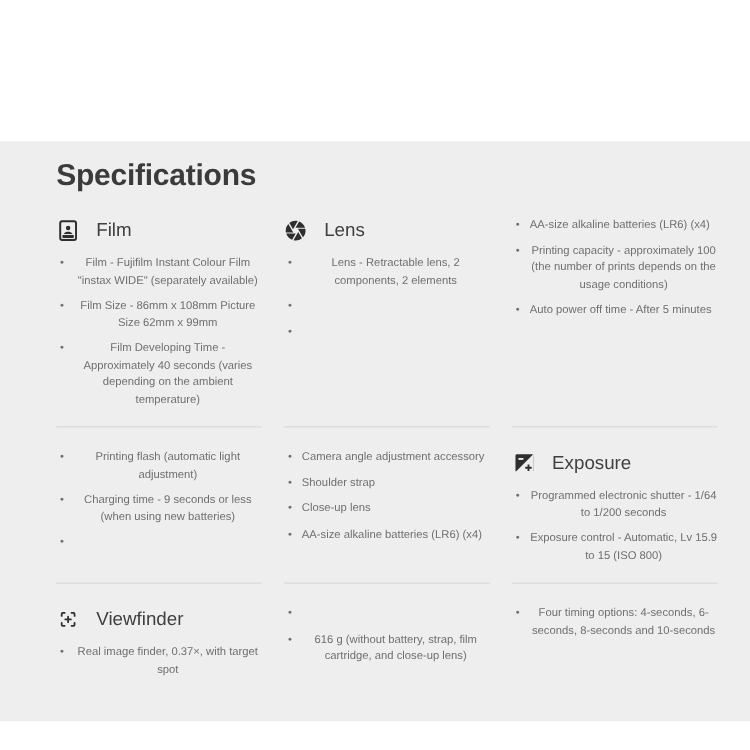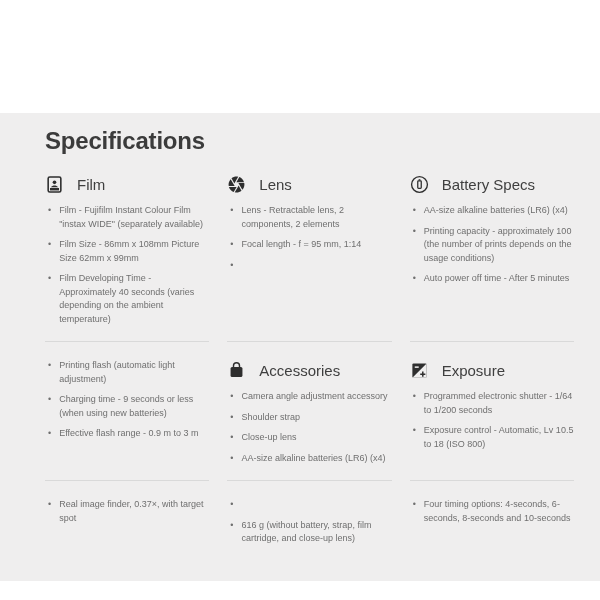--- a/index.html
+++ b/index.html
@@ -19,21 +19,21 @@
   h1.page-title{
     margin:4px 0 18px 0;
     font-size:24px;font-weight:bold;color:#3b3b3b;letter-spacing:-0.2px;
   }
   .grid{
     display:grid;
     grid-template-columns:1fr 1fr 1fr;
     column-gap:18px;
     row-gap:17px;
   }
-  .cell{padding-bottom:15px;}
+  .cell{padding-bottom:15px;text-align:center;}
   .cell.divider{border-bottom:1px solid #d9d9d9;}
   .hdr{display:flex;align-items:center;gap:13px;margin:2px 0 10px 0;}
   .icon{width:19px;height:19px;color:#2e2e2e;display:inline-flex;flex:0 0 auto;}
   .icon svg{width:100%;height:100%;display:block;}
   .hdr-title{margin:0;font-size:15px;font-weight:400;color:#3f3f3f;}
   ul.items{list-style:none;margin:0;padding:0 0 0 3px;}
   .item{display:flex;gap:8px;margin-bottom:7px;font-size:9px;line-height:1.5;color:#6f6f6f;}
   .item:last-child{margin-bottom:0;}
   .bullet{flex:0 0 auto;color:#6f6f6f;}
   .item-text{white-space:pre-line;}
@@ -85,40 +85,29 @@
       <h2 class="hdr-title">Lens</h2>
     </div>
     <ul class="items">
   <li class="item">
     <span class="bullet">•</span>
     <span class="item-text">Lens - Retractable lens, 2 components, 2 elements</span>
   </li>
 
   <li class="item">
     <span class="bullet">•</span>
-    <span class="item-text">Focal length - f = 95 mm, 1:14</span>
-  </li>
-
-  <li class="item">
-    <span class="bullet">•</span>
-  </li>
-</ul>
-  </div>
-
-  <div class="cell divider">
-    <div class="hdr">
-      <span class="icon">
-              <svg viewBox="0 0 24 24" fill="none">
-                <circle cx="12" cy="12" r="10" stroke="currentColor" stroke-width="1.7"></circle>
-                <rect x="9.8" y="7.4" width="4.4" height="9.4" rx="0.9" stroke="currentColor" stroke-width="1.6"></rect>
-                <rect x="10.9" y="5.3" width="2.2" height="1.6" fill="currentColor"></rect>
-              </svg>
-            </span>
-      <h2 class="hdr-title">Battery Specs</h2>
-    </div>
+  </li>
+
+  <li class="item">
+    <span class="bullet">•</span>
+  </li>
+</ul>
+  </div>
+
+  <div class="cell divider">
     <ul class="items">
   <li class="item">
     <span class="bullet">•</span>
     <span class="item-text">AA-size alkaline batteries (LR6) (x4)</span>
   </li>
 
   <li class="item">
     <span class="bullet">•</span>
     <span class="item-text">Printing capacity - approximately 100 (the number of prints depends on the usage conditions)</span>
   </li>
@@ -137,35 +126,25 @@
     <span class="item-text">Printing flash (automatic light adjustment)</span>
   </li>
 
   <li class="item">
     <span class="bullet">•</span>
     <span class="item-text">Charging time - 9 seconds or less (when using new batteries)</span>
   </li>
 
   <li class="item">
     <span class="bullet">•</span>
-    <span class="item-text">Effective flash range - 0.9 m to 3 m</span>
-  </li>
-</ul>
-  </div>
-
-  <div class="cell divider">
-    <div class="hdr">
-      <span class="icon">
-              <svg viewBox="0 0 24 24">
-                <path d="M8.2 8.2V6a3.8 3.8 0 0 1 7.6 0v2.2" fill="none" stroke="currentColor" stroke-width="1.8"></path>
-                <rect x="4.5" y="7.6" width="15" height="12.6" rx="2" fill="currentColor"></rect>
-              </svg>
-            </span>
-      <h2 class="hdr-title">Accessories</h2>
-    </div>
+  </li>
+</ul>
+  </div>
+
+  <div class="cell divider">
     <ul class="items">
   <li class="item">
     <span class="bullet">•</span>
     <span class="item-text">Camera angle adjustment accessory</span>
   </li>
 
   <li class="item">
     <span class="bullet">•</span>
     <span class="item-text">Shoulder strap</span>
   </li>
@@ -195,26 +174,38 @@
       <h2 class="hdr-title">Exposure</h2>
     </div>
     <ul class="items">
   <li class="item">
     <span class="bullet">•</span>
     <span class="item-text">Programmed electronic shutter - 1/64 to 1/200 seconds</span>
   </li>
 
   <li class="item">
     <span class="bullet">•</span>
-    <span class="item-text">Exposure control - Automatic, Lv 10.5 to 18 (ISO 800)</span>
+    <span class="item-text">Exposure control - Automatic, Lv 15.9 to 15 (ISO 800)</span>
   </li>
 </ul>
   </div>
 
   <div class="cell">
+    <div class="hdr">
+      <span class="icon">
+              <svg viewBox="0 0 24 24" fill="none" stroke="currentColor" stroke-width="1.8" stroke-linecap="round">
+                <path d="M5.5 8.5v-2a1 1 0 0 1 1-1h2"></path>
+                <path d="M15.5 5.5h2a1 1 0 0 1 1 1v2"></path>
+                <path d="M18.5 15.5v2a1 1 0 0 1-1 1h-2"></path>
+                <path d="M8.5 18.5h-2a1 1 0 0 1-1-1v-2"></path>
+                <path d="M12 9.2v5.6M9.2 12h5.6"></path>
+              </svg>
+            </span>
+      <h2 class="hdr-title">Viewfinder</h2>
+    </div>
     <ul class="items">
   <li class="item">
     <span class="bullet">•</span>
     <span class="item-text">Real image finder, 0.37×, with target spot</span>
   </li>
 </ul>
   </div>
 
   <div class="cell">
     <ul class="items">

